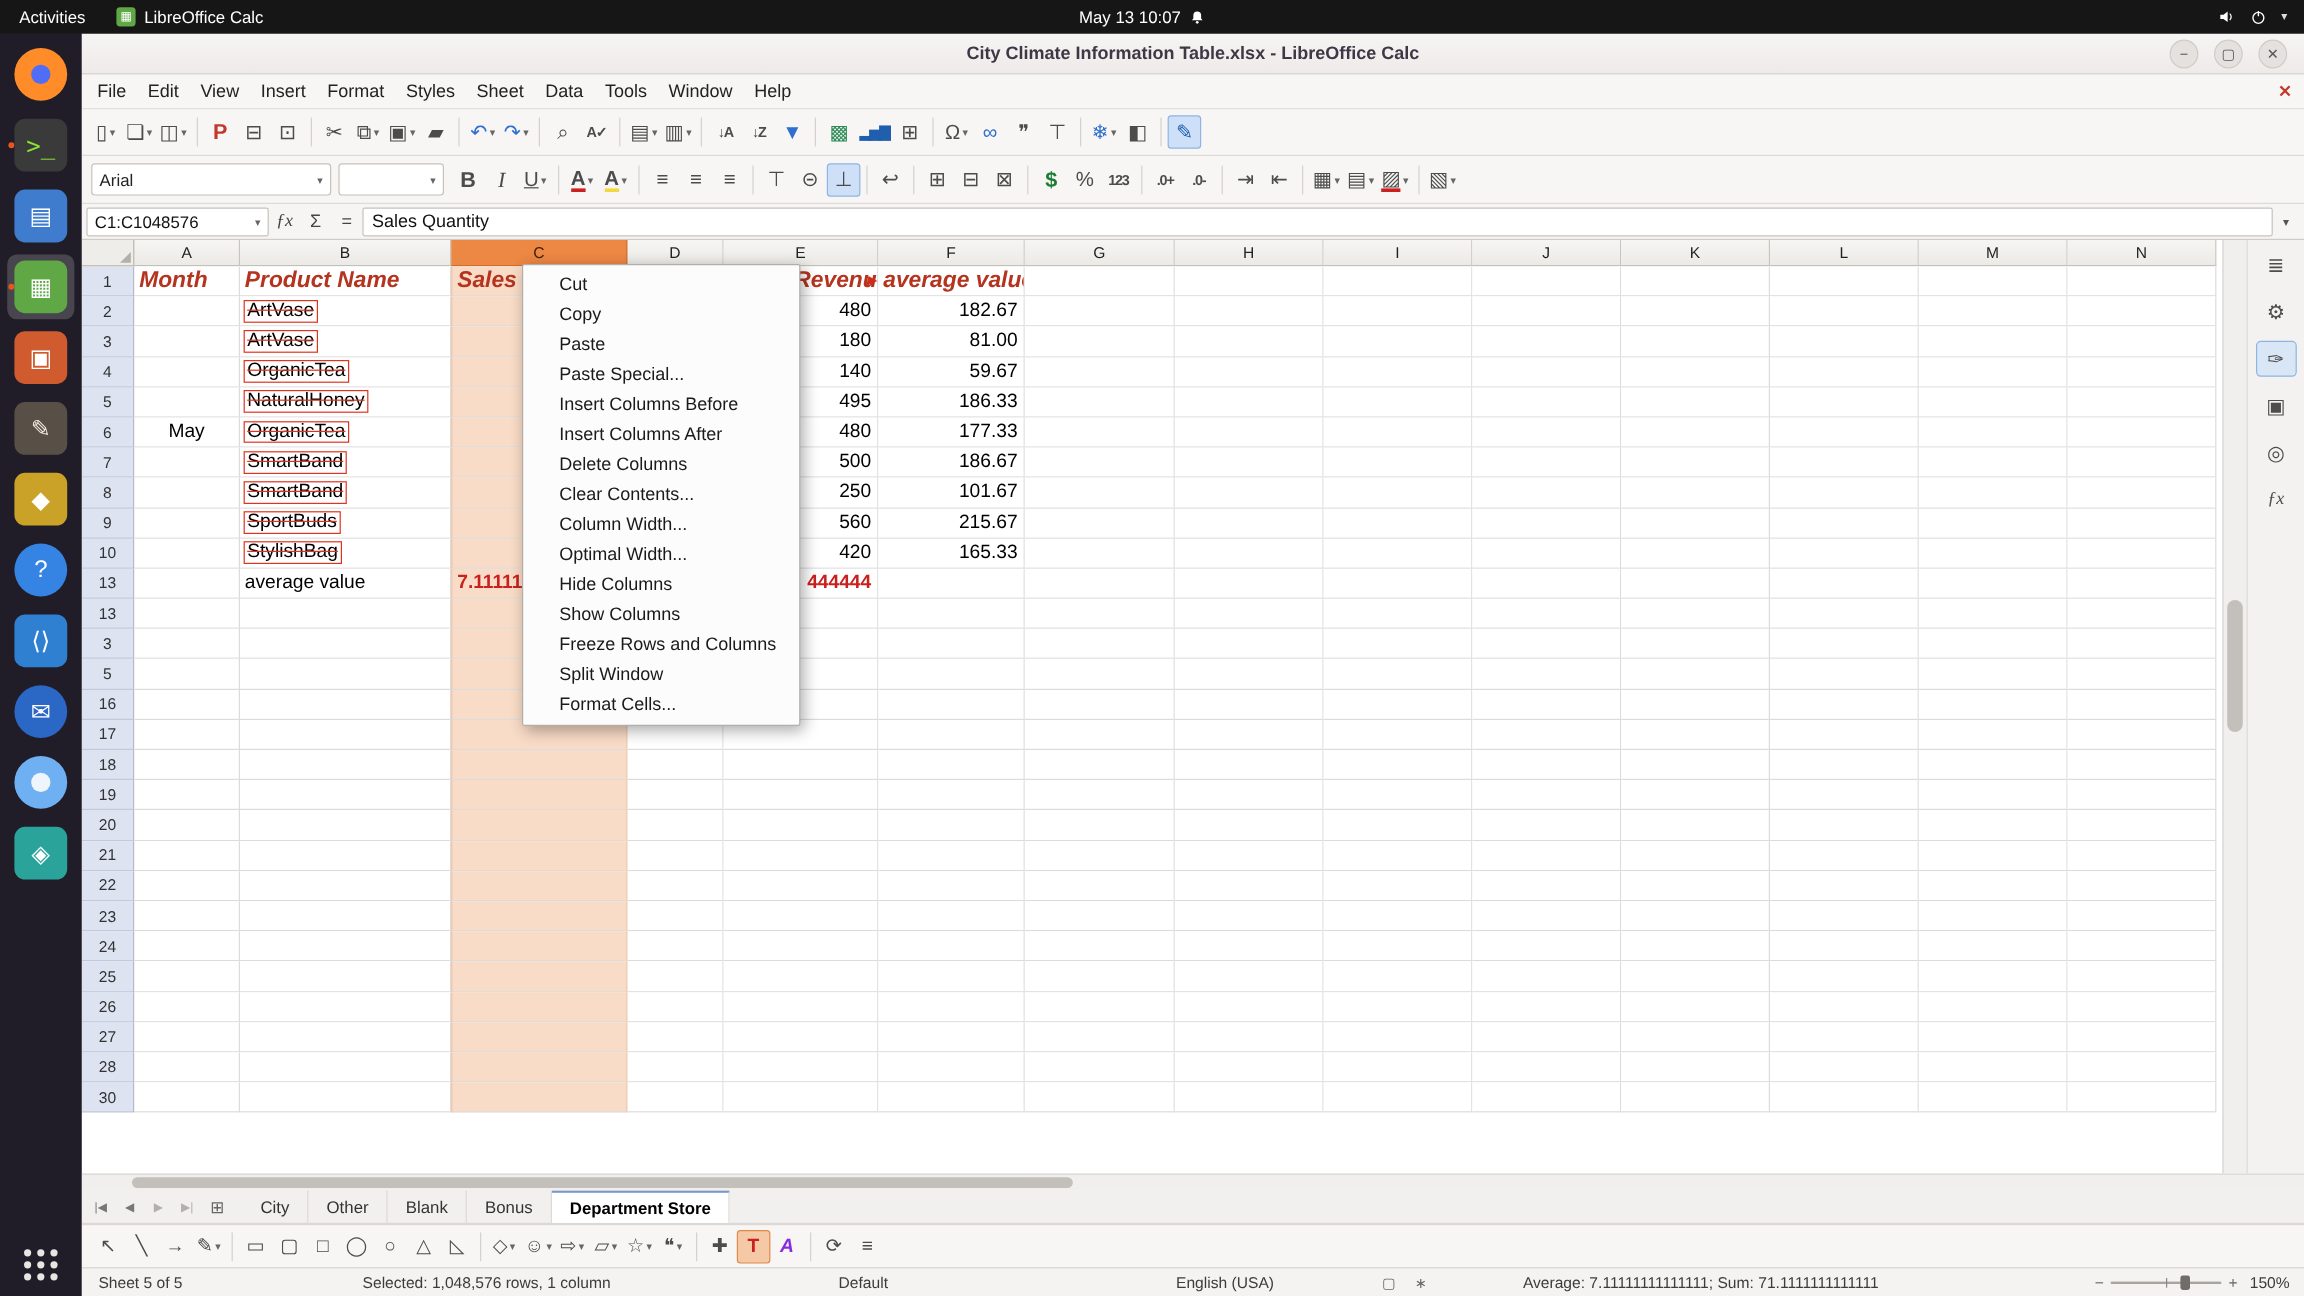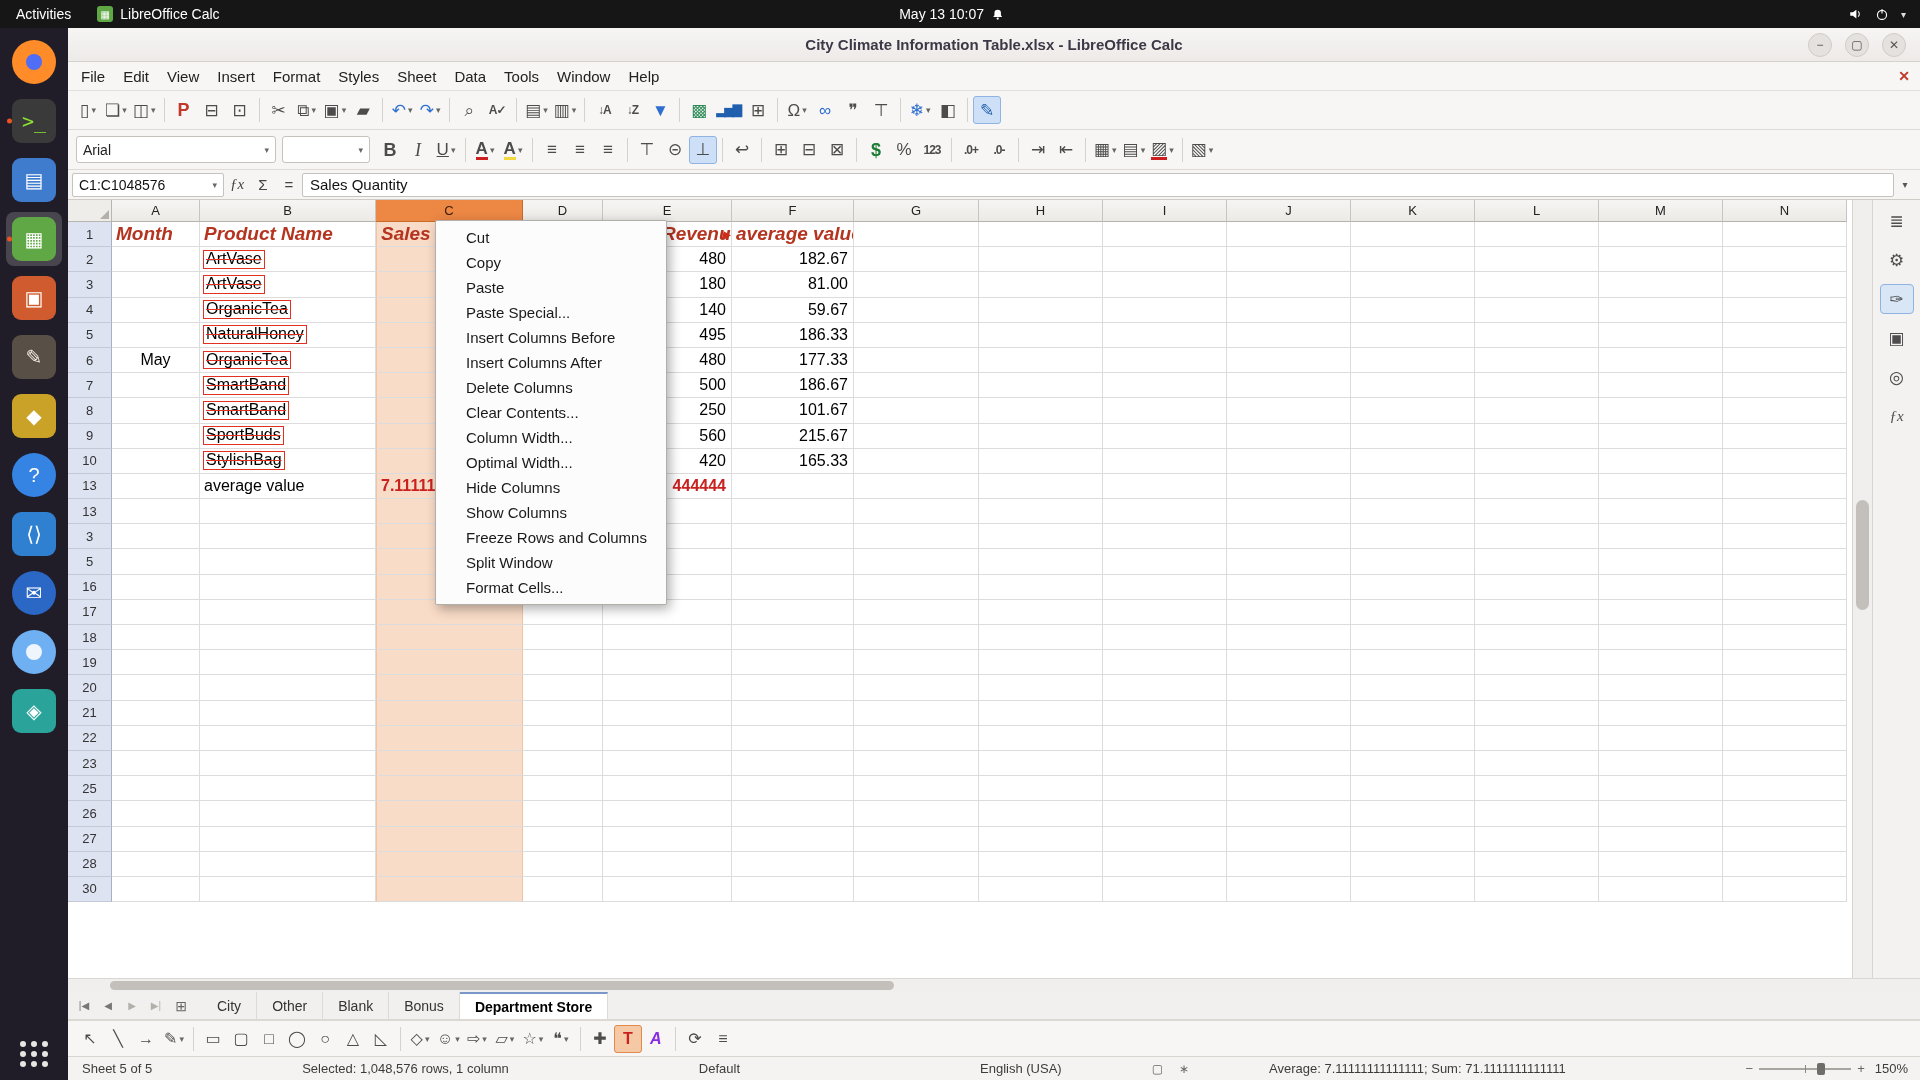--- a/index.html
+++ b/index.html
@@ -951,20 +951,37 @@
               <div class="cell colG" style="width: 125px;"></div>
               <div class="cell colH" style="width: 124px;"></div>
               <div class="cell colI" style="width: 124px;"></div>
               <div class="cell colJ" style="width: 124px;"></div>
               <div class="cell colK" style="width: 124px;"></div>
               <div class="cell colL" style="width: 124px;"></div>
               <div class="cell colM" style="width: 124px;"></div>
               <div class="cell colN" style="width: 124px;"></div>
             </div>
             <div class="grow">
+              <div class="rowh">24</div>
+              <div class="cell colA" style="width: 88px;"></div>
+              <div class="cell colB" style="width: 176px;"></div>
+              <div class="cell colC" style="width: 147px;"></div>
+              <div class="cell colD" style="width: 80px;"></div>
+              <div class="cell colE" style="width: 129px;"></div>
+              <div class="cell colF" style="width: 122px;"></div>
+              <div class="cell colG" style="width: 125px;"></div>
+              <div class="cell colH" style="width: 124px;"></div>
+              <div class="cell colI" style="width: 124px;"></div>
+              <div class="cell colJ" style="width: 124px;"></div>
+              <div class="cell colK" style="width: 124px;"></div>
+              <div class="cell colL" style="width: 124px;"></div>
+              <div class="cell colM" style="width: 124px;"></div>
+              <div class="cell colN" style="width: 124px;"></div>
+            </div>
+            <div class="grow">
               <div class="rowh">25</div>
               <div class="cell colA" style="width: 88px;"></div>
               <div class="cell colB" style="width: 176px;"></div>
               <div class="cell colC" style="width: 147px;"></div>
               <div class="cell colD" style="width: 80px;"></div>
               <div class="cell colE" style="width: 129px;"></div>
               <div class="cell colF" style="width: 122px;"></div>
               <div class="cell colG" style="width: 125px;"></div>
               <div class="cell colH" style="width: 124px;"></div>
               <div class="cell colI" style="width: 124px;"></div>

